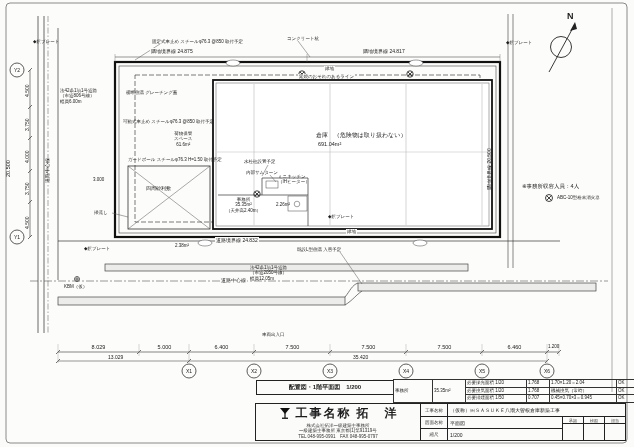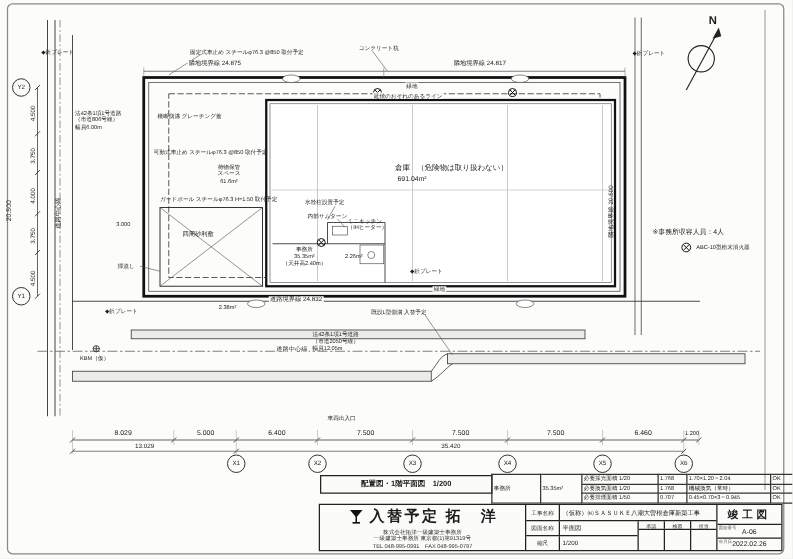--- a/index.html
+++ b/index.html
@@ -322,21 +322,21 @@
     </table>
 
   <div id="tblock">
     <div class="tb-company">
       <div class="tb-name">
         <svg width="14" height="14" viewBox="0 0 14 14">
           <polygon points="2,2 12,2 7,8" fill="#111"></polygon>
           <rect x="6.4" y="7" width="1.2" height="5" fill="#111"></rect>
           <rect x="4" y="11.6" width="6" height="1.3" fill="#111"></rect>
         </svg>
-        <span>入替予定 拓　洋</span>
+        <span>工事名称 拓　洋</span>
       </div>
       <div class="tb-lines">
         <div>株式会社拓洋一級建築士事務所</div>
         <div>一級建築士事務所 東京都(1)第91319号</div>
         <div>TEL 048-995-0991　FAX 048-995-0797</div>
       </div>
     </div>
     <div class="tb-mid">
       <div class="tb-row1">
         <div class="tb-l">工事名称</div>
@@ -360,26 +360,15 @@
             <div>担当</div>
           </div>
           <div class="tb-sb">
             <div></div>
             <div></div>
             <div></div>
           </div>
         </div>
       </div>
     </div>
-    <div class="tb-right">
-      <div class="tb-stamp">竣工図</div>
-      <div class="tb-cell">
-        <span class="tb-tag">図面番号</span>
-        <span class="tb-val">A-06</span>
-      </div>
-      <div class="tb-cell">
-        <span class="tb-tag">年月日</span>
-        <span class="tb-val">2022.02.26</span>
-      </div>
-    </div>
   </div>
 
 </div>
 
 </body></html>

